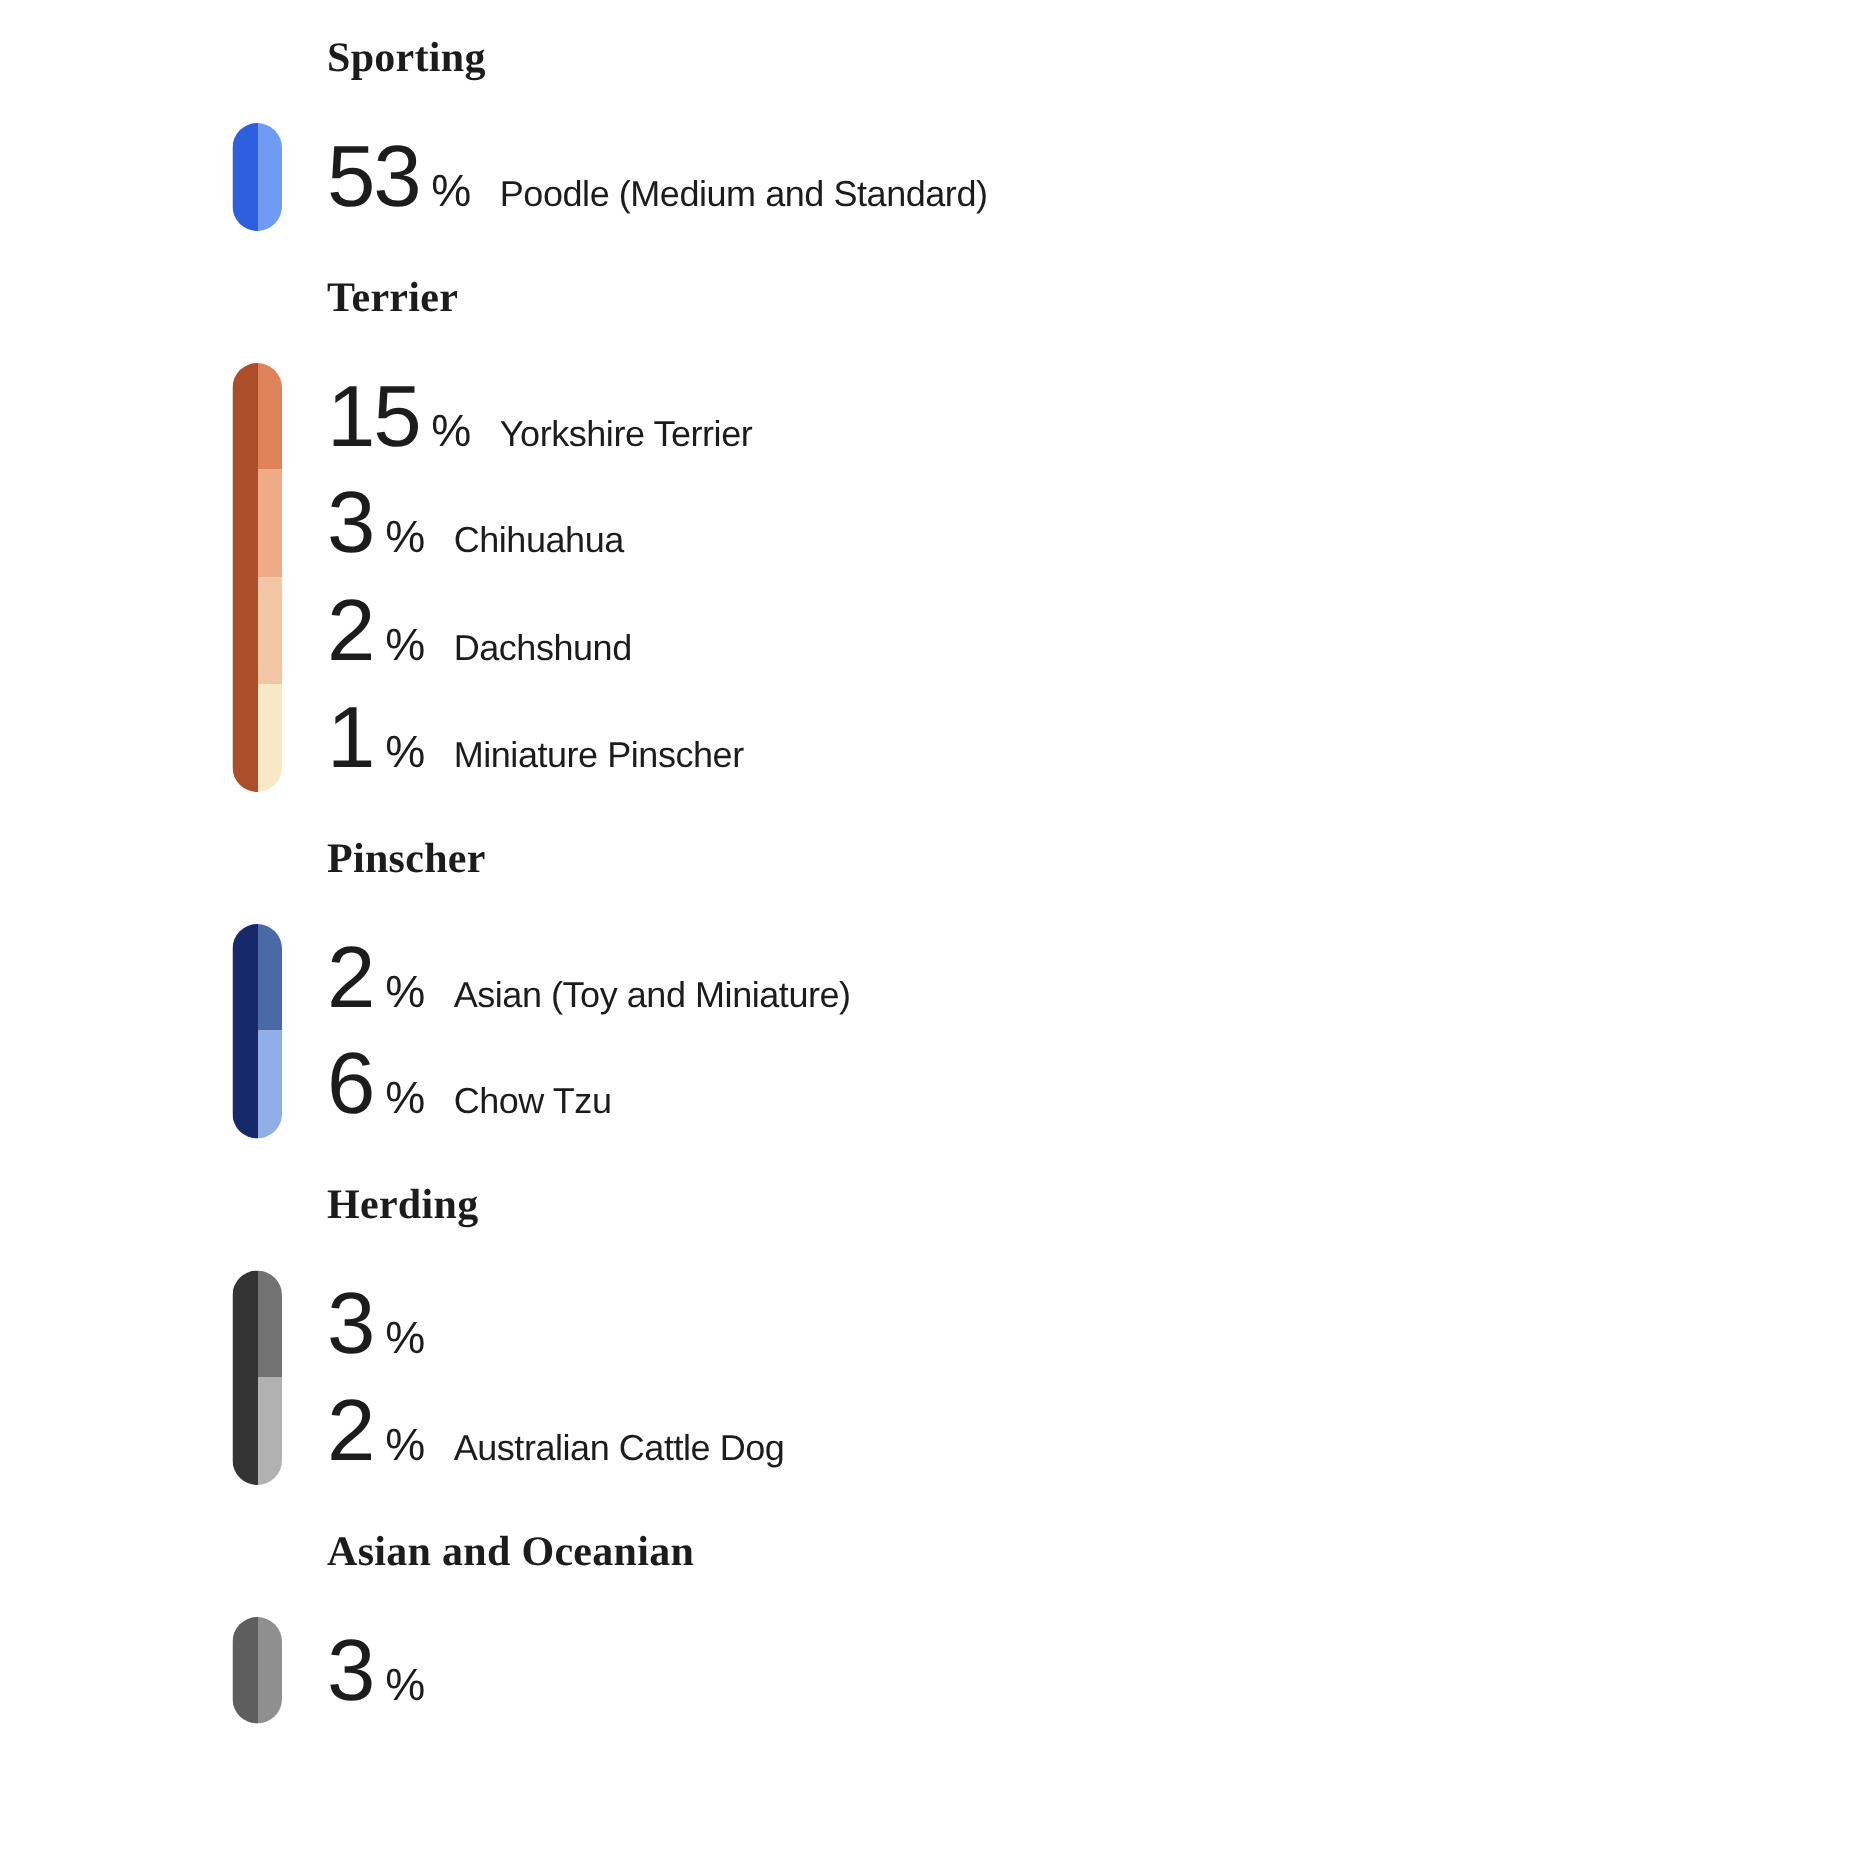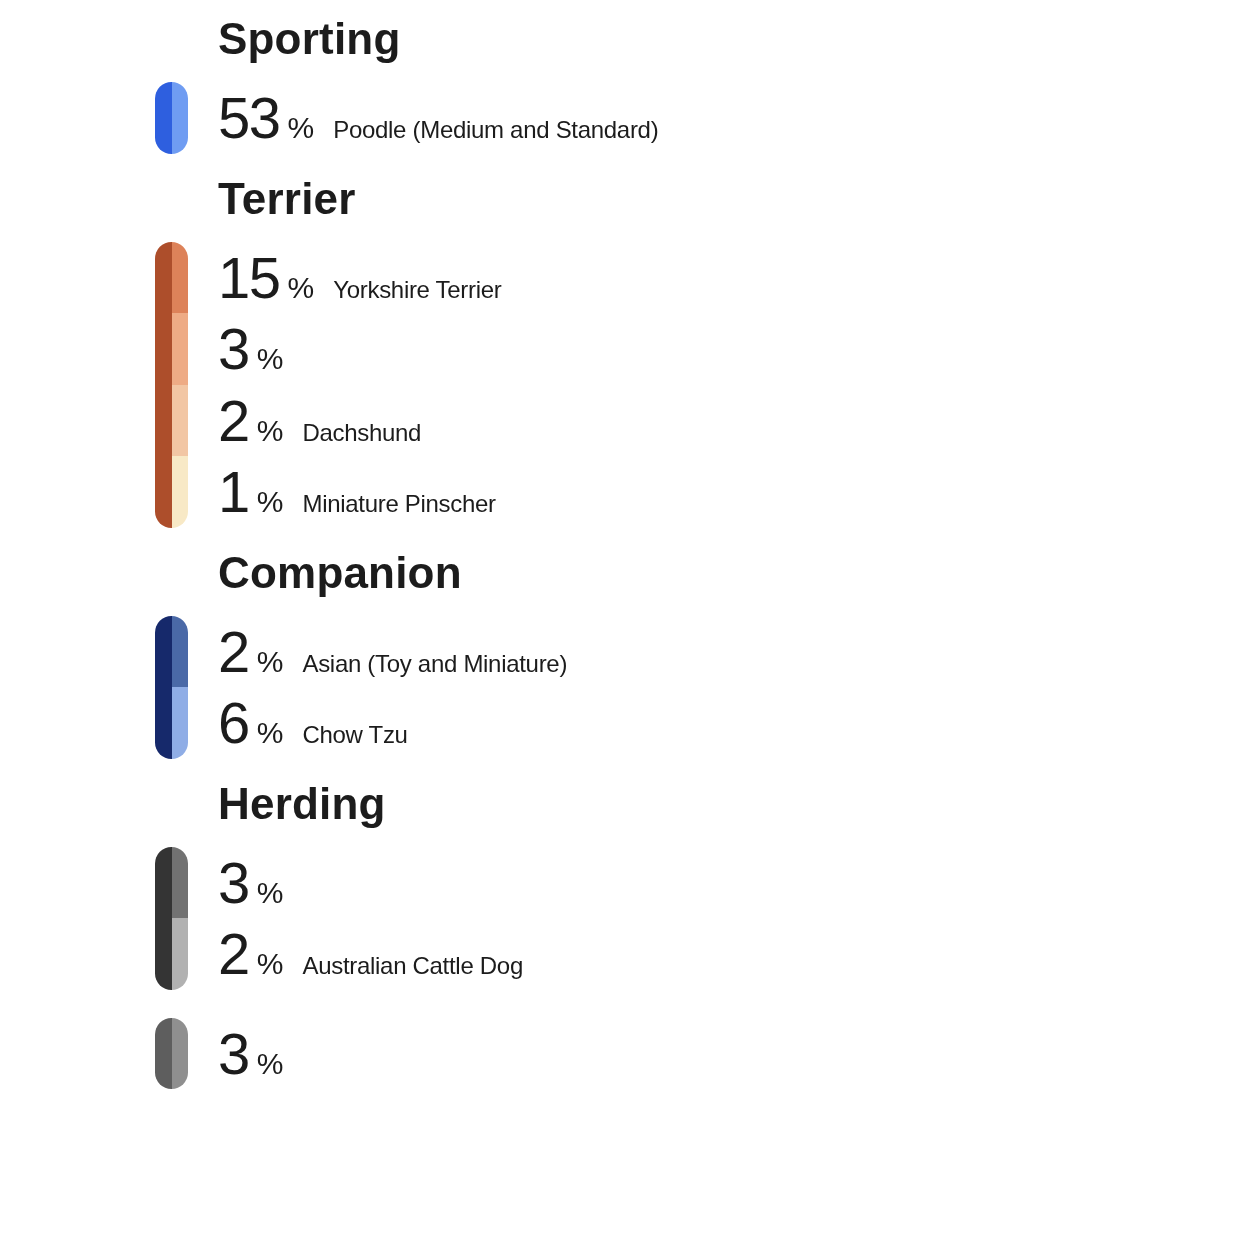--- a/index.html
+++ b/index.html
@@ -8,24 +8,25 @@
     background: #ffffff;
     font-family: "Liberation Sans", sans-serif;
     color: #1c1c1c;
     overflow: hidden;
   }
   .page { width: 1236px; height: 1236px; padding-top: 22px; overflow: hidden; }
 
   .section-header {
     margin-left: 218px;
     margin-bottom: 27px;
-    font-size: 44px;
+    font-size: 28px;
     font-weight: 700;
     line-height: 33px;
     letter-spacing: 0.2px;
+    font-family: Liberation Serif, serif;
   }
   .section-body {
     margin-left: 155px;
     margin-bottom: 28px;
     display: flex;
     align-items: center;
   }
   .pill {
     width: 33px;
     flex-shrink: 0;
@@ -92,39 +93,40 @@
       <div class="rows">
   <div class="row">
     <span class="num">15</span>
     <span class="pct">%</span>
     <span class="breed">Yorkshire Terrier</span>
   </div>
 
   <div class="row">
     <span class="num">3</span>
     <span class="pct">%</span>
+    <span class="breed">Chihuahua</span>
   </div>
 
   <div class="row">
     <span class="num">2</span>
     <span class="pct">%</span>
     <span class="breed">Dachshund</span>
   </div>
 
   <div class="row">
     <span class="num">1</span>
     <span class="pct">%</span>
     <span class="breed">Miniature Pinscher</span>
   </div>
 </div>
     </div>
   </section>
 
   <section class="section">
-    <div class="section-header">Companion</div>
+    <div class="section-header">Pinscher</div>
     <div class="section-body">
       <div class="pill">
         <div class="pill-left" style="background: rgb(22, 41, 107);"></div>
         <div class="pill-right">
               <div class="segment" style="background: rgb(74, 105, 167);"></div>
               <div class="segment" style="background: rgb(143, 173, 230);"></div>
             </div>
       </div>
       <div class="rows">
   <div class="row">
@@ -161,20 +163,21 @@
   <div class="row">
     <span class="num">2</span>
     <span class="pct">%</span>
     <span class="breed">Australian Cattle Dog</span>
   </div>
 </div>
     </div>
   </section>
 
   <section class="section">
+    <div class="section-header">Asian and Oceanian</div>
     <div class="section-body">
       <div class="pill">
         <div class="pill-left" style="background: rgb(94, 94, 94);"></div>
         <div class="pill-right">
               <div class="segment" style="background: rgb(143, 143, 143);"></div>
             </div>
       </div>
       <div class="rows">
   <div class="row">
     <span class="num">3</span>

